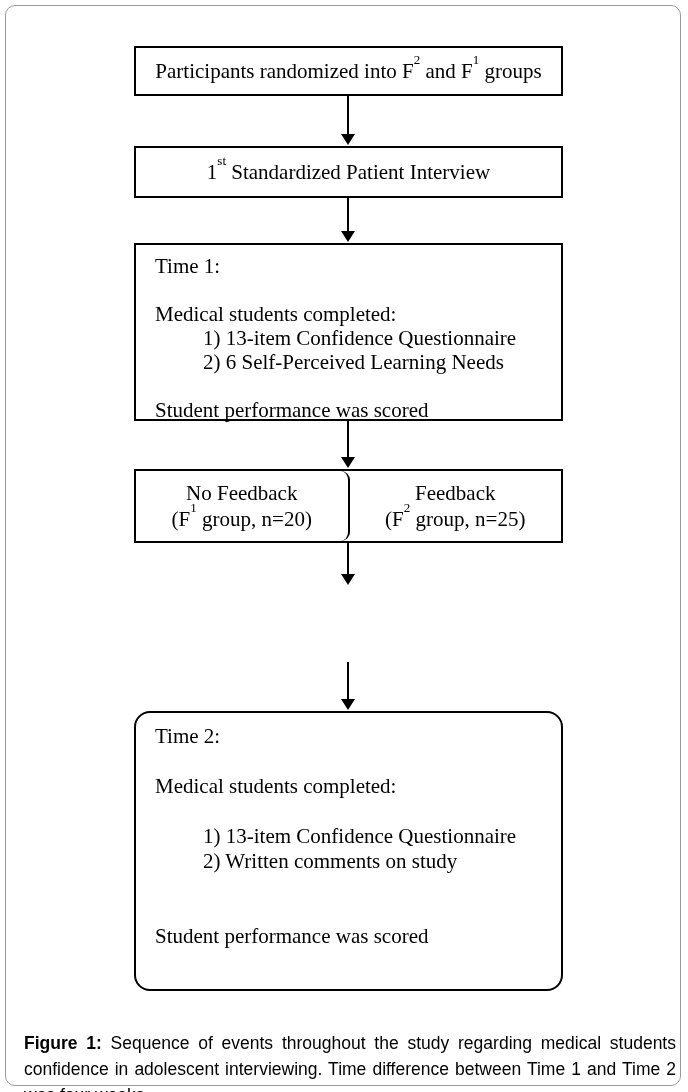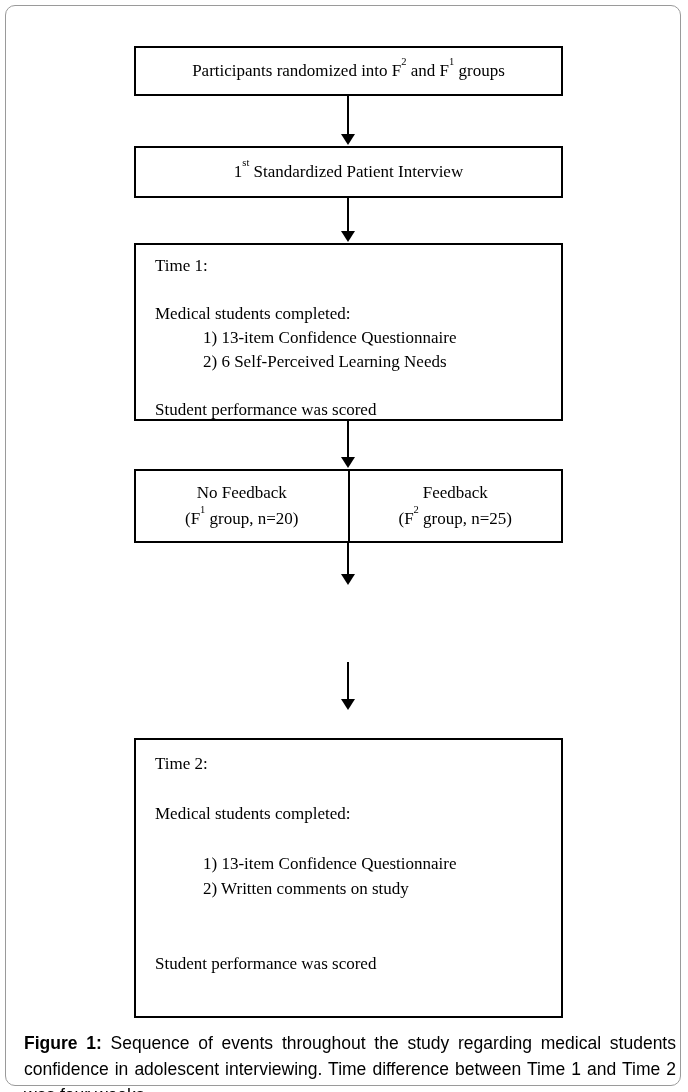--- a/index.html
+++ b/index.html
@@ -1,31 +1,31 @@
 <!DOCTYPE html>
 <html><head>
 <meta charset="utf-8">
 <style>
   html,body{margin:0;padding:0;background:#ffffff;}
   body{width:688px;height:1092px;position:relative;overflow:hidden;
        font-family:"Liberation Serif", serif;color:#000;}
   .panel{position:absolute;left:5px;top:5px;width:676px;height:1081px;
          border:1px solid #9a9a9a;border-radius:10px;background:#ffffff;box-sizing:border-box;}
   .flowbox{position:absolute;left:128px;width:429px;border:2px solid #000;
-           background:#fff;box-sizing:border-box;font-size:17px;line-height:24px;}
+           background:#fff;box-sizing:border-box;font-size:21px;line-height:24px;}
   .center-box{display:flex;align-items:center;justify-content:center;text-align:center;}
   sup{font-size:0.62em;line-height:0;position:relative;top:-0.45em;}
   .box-randomization{top:40px;height:50px;}
   .box-interview-1{top:140px;height:52px;justify-content:center;}
   .box-time1{top:237px;height:178px;padding:9px 32px 0 19px;}
   .box-groups{top:463px;height:74px;display:flex;text-align:center;line-height:26px;}
   .box-groups .cell{flex:1;padding-top:9px;}
-  .box-groups .cell-left{border-right:2px solid #000;}
+  .box-groups .cell-left{border-right:2px solid #000;border-radius:9px;}
   .box-interview-2{top:580px;height:76px;}
-  .box-time2{top:732px;height:280px;padding:11px 16px 0 19px;line-height:25px;}
+  .box-time2{top:705px;height:280px;padding:11px 16px 0 19px;line-height:25px;border-radius:16px;}
   .blank{height:24px;}
   .blank25{height:25px;}
   .indent{padding-left:48px;}
   .arrow{position:absolute;left:342px;transform:translateX(-50%);
          display:flex;flex-direction:column;align-items:center;width:14px;}
   .arrow .shaft{width:1.5px;background:#000;flex:1;}
   .arrow .head{width:0;height:0;border-left:7px solid transparent;
                border-right:7px solid transparent;border-top:11px solid #000;}
   .arrow-1{top:90px;height:49px;}
   .arrow-2{top:192px;height:44px;}

